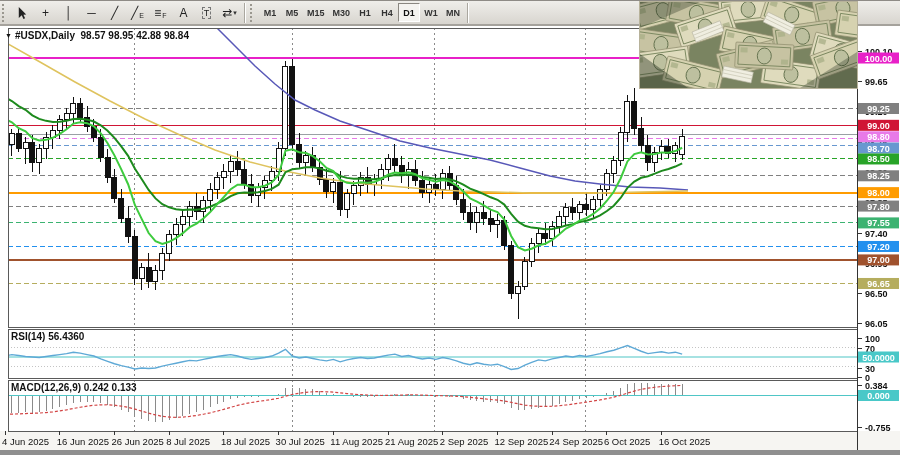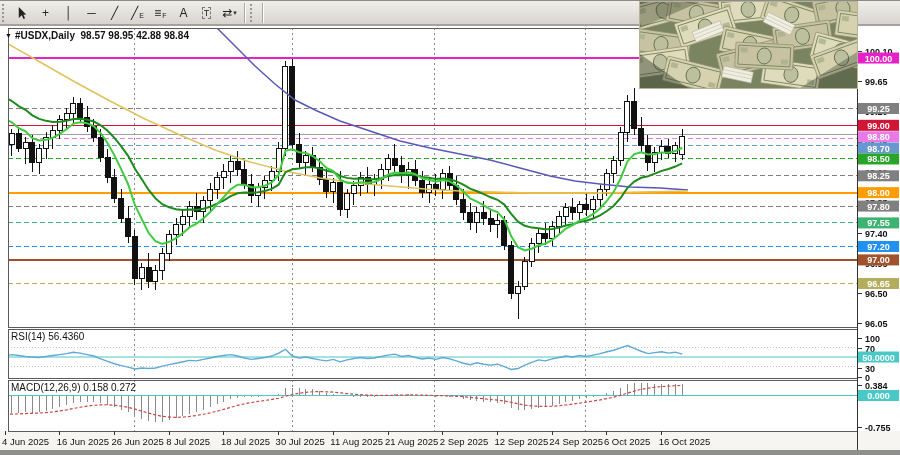--- a/index.html
+++ b/index.html
@@ -14,21 +14,21 @@
   .tool-btn{width:23px;height:20px;display:flex;align-items:center;justify-content:center;
     font-size:12px;color:#222;background:transparent;border:1px solid transparent;
     box-sizing:border-box;cursor:default;position:relative;}
   .tool-btn .sub{font-size:7px;margin-left:1px;margin-top:6px;}
   .tool-btn .caret{font-size:7px;margin-left:1px;color:#333;}
   .tf-btn{min-width:22px;height:19px;padding:0 3px;display:flex;align-items:center;justify-content:center;
     font-size:9px;font-weight:bold;color:#333;border:1px solid transparent;box-sizing:border-box;}
   .tf-btn.active{background:#f4f3f0;border-color:#8a8781 #ffffff #ffffff #8a8781;color:#111;}
   .boxedT{border:1px dashed #777;padding:0 1px;font-size:9px;line-height:10px;}
   
-  .ovl{position:absolute;z-index:20;color:#111;white-space:nowrap;}
+  .ovl{position:absolute;z-index:20;color:#111;white-space:nowrap;font-weight:bold;}
   #symline{left:5px;top:30px;font-size:10px;font-weight:bold;}
   #symline .tri{font-size:7px;vertical-align:1px;margin-right:3px;}
   #rsilabel{left:11px;top:331px;font-size:10px;}
   #macdlabel{left:11px;top:382px;font-size:10px;}
   
   #chart{position:absolute;left:0;top:0;z-index:5;}
   #chart text{font-family:"Liberation Sans",sans-serif;}
   
   #money{position:absolute;left:640px;top:2px;width:217px;height:86px;z-index:30;
     outline:1px solid #b7b29a;}
@@ -537,29 +537,40 @@
         <span class="tool-btn">
           <span class="boxedT">T</span>
         </span>
         <span class="tool-btn">
           <span>⇄</span>
           <span class="caret">▾</span>
         </span>
       </span>
     <span class="tb-sep"></span>
     <span class="tb-handle"></span>
+    <span id="tf-group" style="display:flex;align-items:center;">
+        <span class="tf-btn">M1</span>
+        <span class="tf-btn">M5</span>
+        <span class="tf-btn">M15</span>
+        <span class="tf-btn">M30</span>
+        <span class="tf-btn">H1</span>
+        <span class="tf-btn">H4</span>
+        <span class="tf-btn active">D1</span>
+        <span class="tf-btn">W1</span>
+        <span class="tf-btn">MN</span>
+      </span>
     <span class="tb-sep"></span>
   </div>
 
   <div id="symline" class="ovl">
     <span class="tri">▼</span><span>#USDX,Daily</span>&nbsp;&nbsp;<span>98.57 98.95 42.88 98.84</span>
   </div>
 
   <div id="rsilabel" class="ovl">RSI(14) 56.4360</div>
-  <div id="macdlabel" class="ovl">MACD(12,26,9) 0.158 0.272</div>
+  <div id="macdlabel" class="ovl">MACD(12,26,9) 0.242 0.133</div>
 
   <svg id="money" viewBox="0 0 217 86">
       <rect width="217" height="86" fill="#7a8461"></rect>
       <g transform="translate(-8,4) rotate(-15)">
         <rect width="58" height="25" rx="1" fill="#d6d2b0" stroke="#8f8c6d" stroke-width="0.7"></rect>
         <rect x="3" y="3" width="52" height="19" fill="none" stroke="#79865e" stroke-width="0.9"></rect>
         <ellipse cx="29" cy="12.5" rx="7" ry="8" fill="#bdc09f" stroke="#5f6e4a" stroke-width="0.9"></ellipse>
         <rect x="5" y="5" width="7" height="5" fill="#aab088" opacity="0.8"></rect>
         <rect x="46" y="15" width="7" height="5" fill="#aab088" opacity="0.8"></rect>
       </g>

